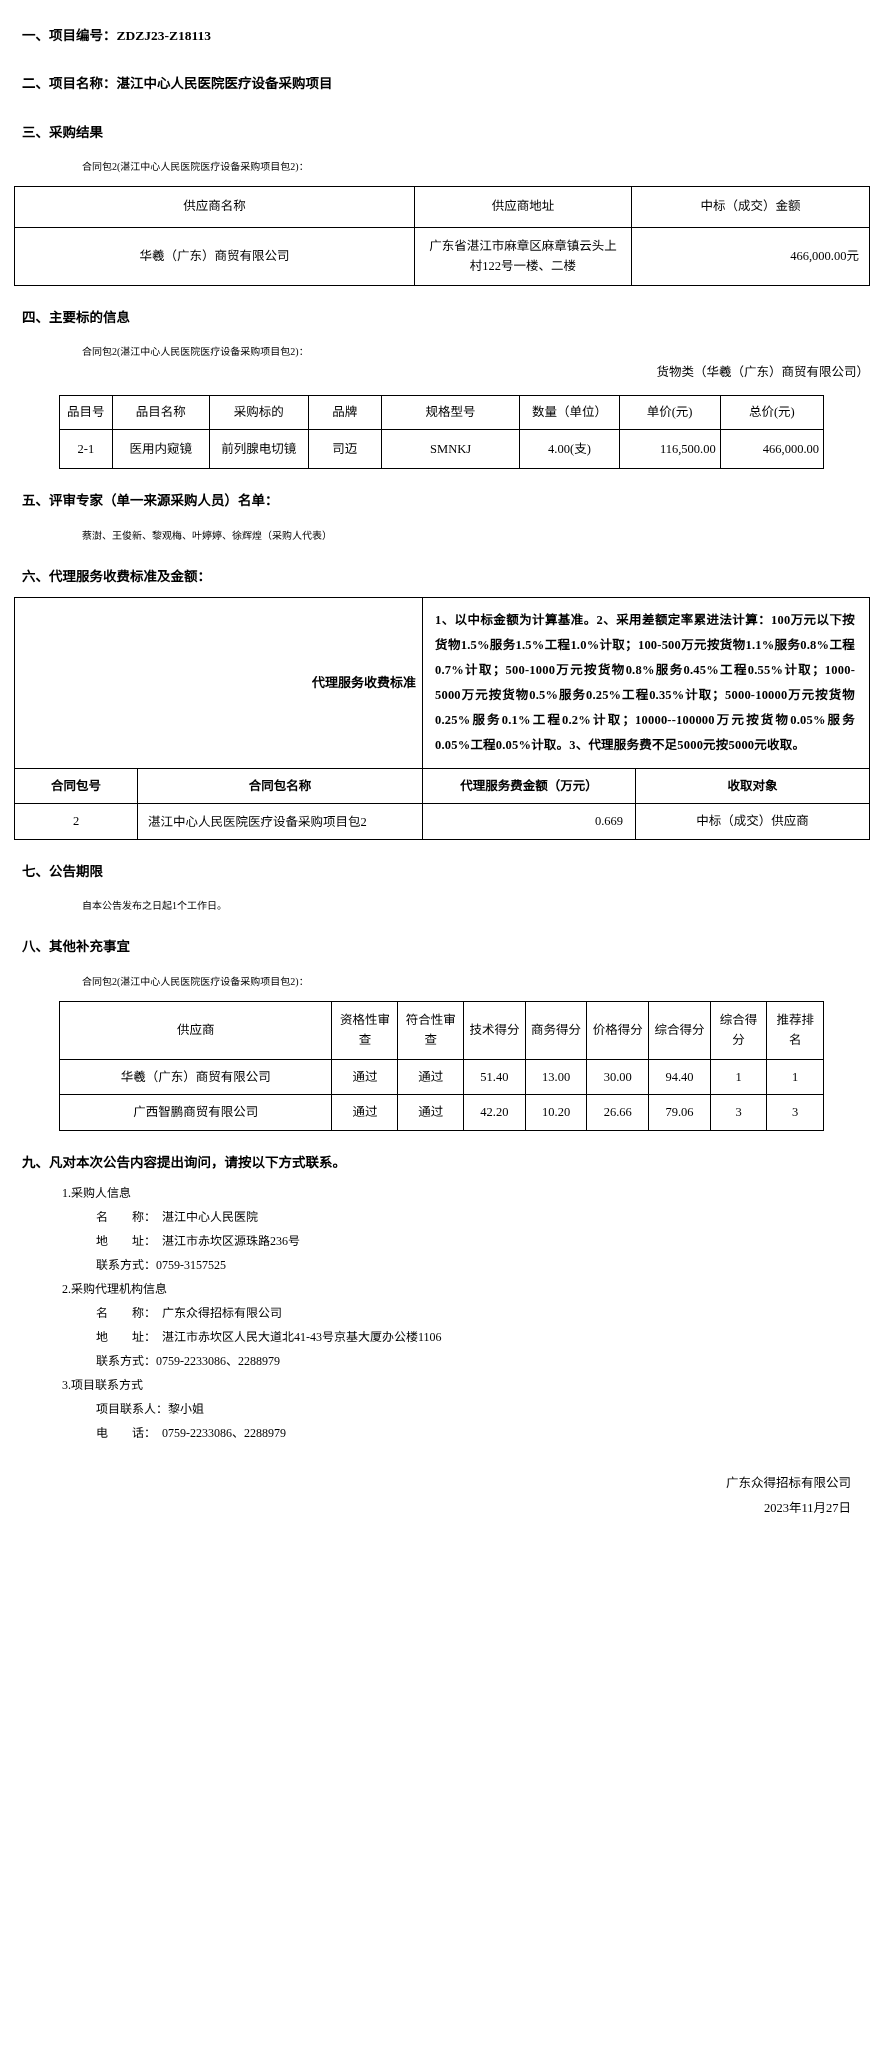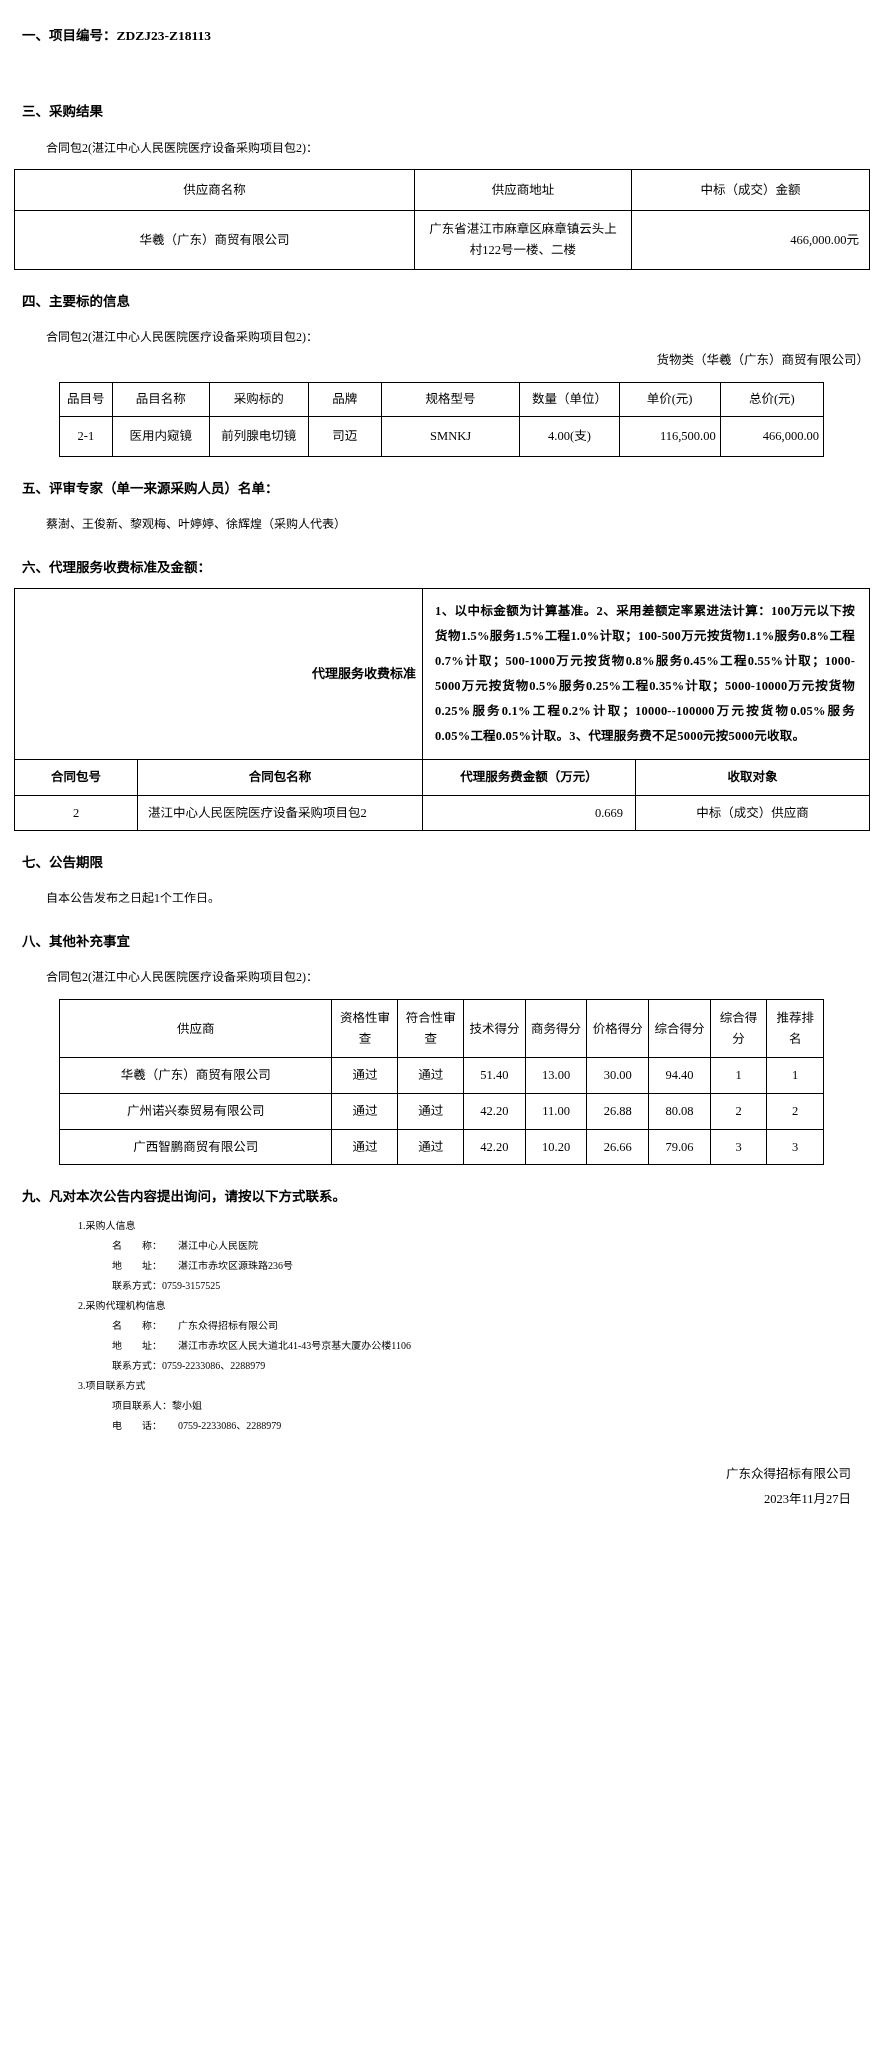--- a/index.html
+++ b/index.html
@@ -31,22 +31,22 @@
     line-height: 1.5;
   }
   .gap-28 { height: 28px; }
   .gap-22 { height: 22px; }
   .gap-14 { height: 14px; }
   .gap-10 { height: 10px; }
   .gap-8  { height: 8px; }
 
   
   .indent {
-    margin-left: 32px;
-    font-size: 12px;
+    margin-left: 68px;
+    font-size: 10px;
     line-height: 1.9;
   }
   .indent-2 {
     margin-left: 44px;
     font-size: 12.5px;
     line-height: 1.9;
     text-align: right;
   }
 
   
@@ -103,22 +103,22 @@
     padding-left: 10px;
     line-height: 1.6;
   }
 
   .t4 th { padding: 8px 3px; font-size: 12.5px; }
   .t4 td { padding: 7px 3px; font-size: 12.5px; }
   .t4 .sup-name { text-align: center; }
 
   
   .contact-block {
-    margin-left: 64px;
-    font-size: 10px;
+    margin-left: 48px;
+    font-size: 12px;
     line-height: 2.0;
   }
   .contact-item {
     margin-left: 0;
   }
   .contact-sub {
     margin-left: 34px;
     font-family: Liberation Serif, serif;
   }
   .lbl-name {
@@ -142,20 +142,21 @@
 <body>
 
 <div class="page">
 
   <div class="gap-8"></div>
 
   <div class="sec-heading">一、项目编号：ZDZJ23-Z18113</div>
 
   <div class="gap-28"></div>
 
+  <div class="sec-heading">二、项目名称：湛江中心人民医院医疗设备采购项目</div>
 
   <div class="gap-28"></div>
 
   <div class="sec-heading">三、采购结果</div>
 
   <div class="gap-14"></div>
 
   <div class="indent">合同包2(湛江中心人民医院医疗设备采购项目包2)：</div>
 
   <div class="gap-10"></div>
@@ -320,31 +321,20 @@
         <td class="c">通过</td>
         <td class="c">通过</td>
         <td class="c">51.40</td>
         <td class="c">13.00</td>
         <td class="c">30.00</td>
         <td class="c">94.40</td>
         <td class="c">1</td>
         <td class="c">1</td>
       </tr>
       <tr>
-        <td class="sup-name">广州诺兴泰贸易有限公司</td>
-        <td class="c">通过</td>
-        <td class="c">通过</td>
-        <td class="c">42.20</td>
-        <td class="c">11.00</td>
-        <td class="c">26.88</td>
-        <td class="c">80.08</td>
-        <td class="c">2</td>
-        <td class="c">2</td>
-      </tr>
-      <tr>
         <td class="sup-name">广西智鹏商贸有限公司</td>
         <td class="c">通过</td>
         <td class="c">通过</td>
         <td class="c">42.20</td>
         <td class="c">10.20</td>
         <td class="c">26.66</td>
         <td class="c">79.06</td>
         <td class="c">3</td>
         <td class="c">3</td>
       </tr>

